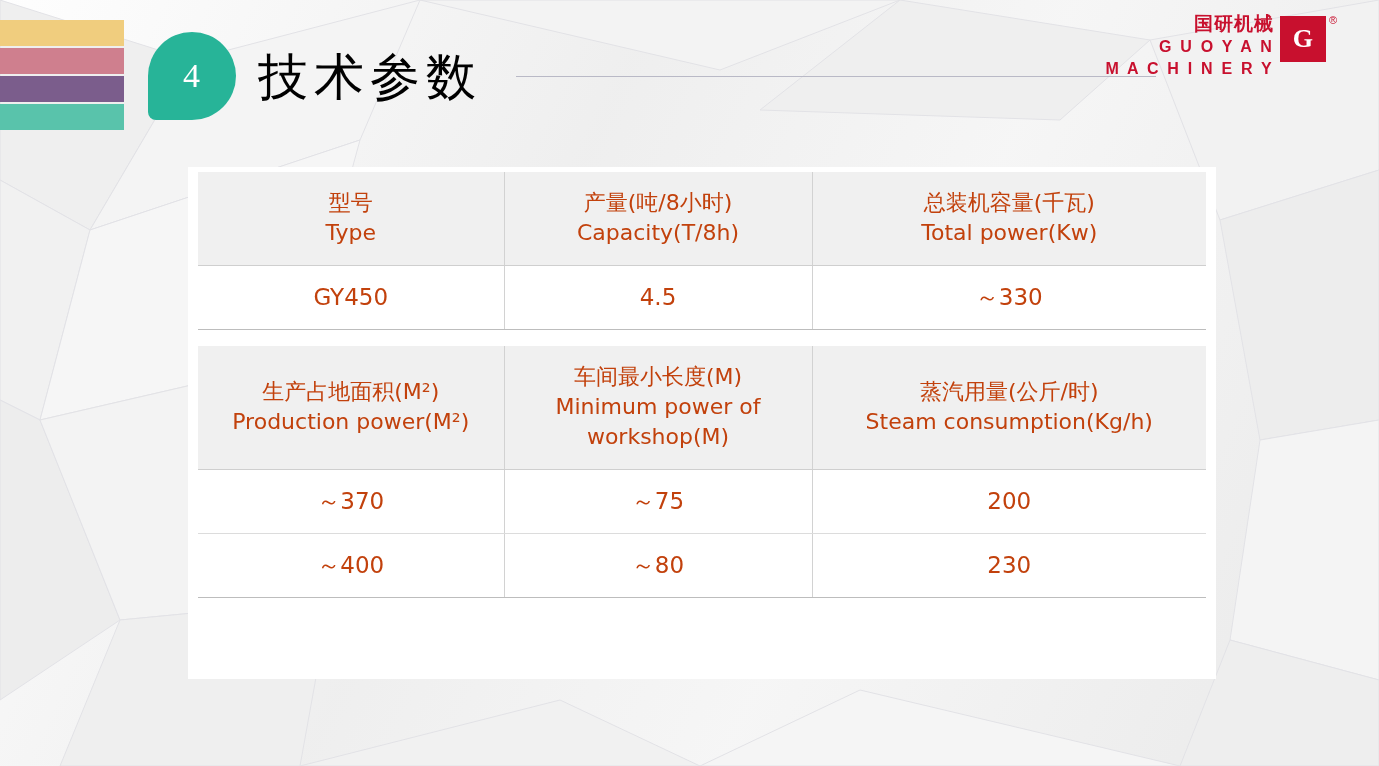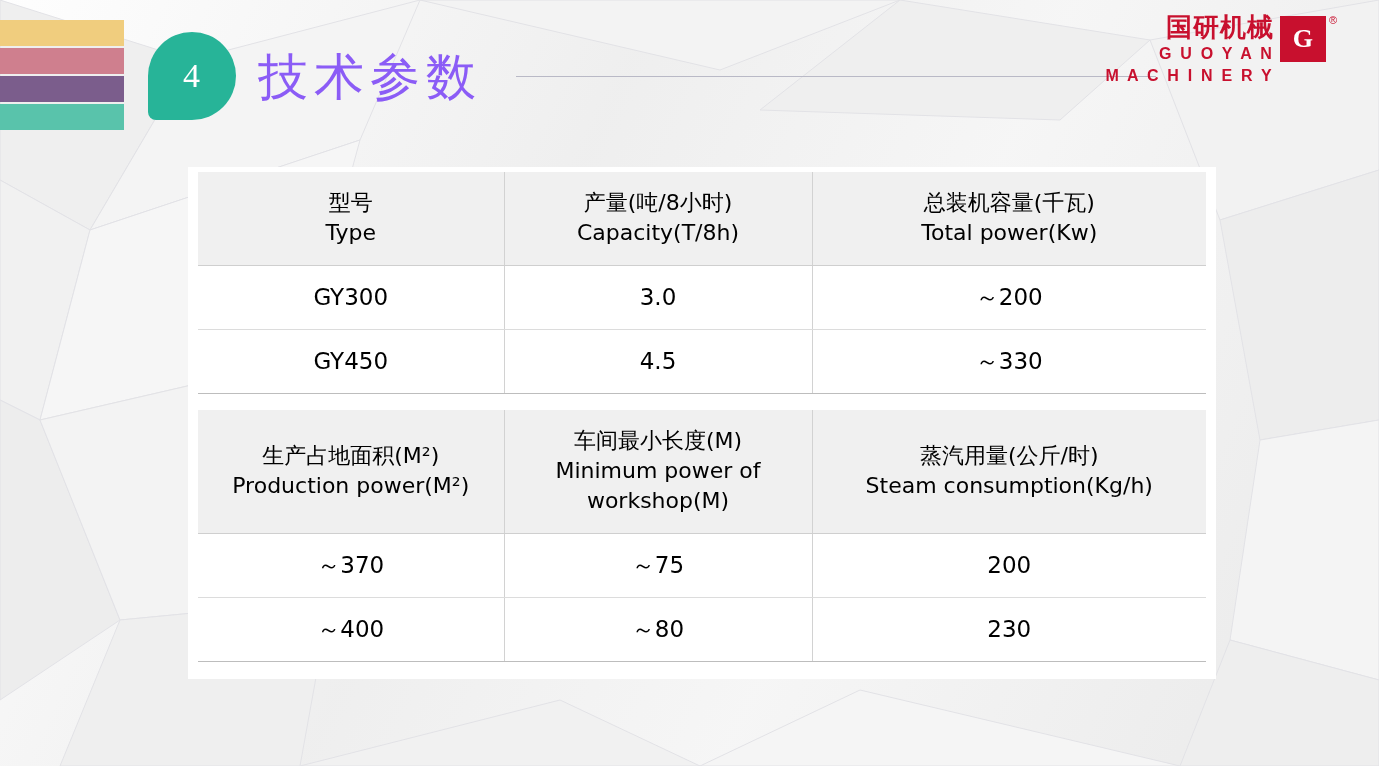--- a/index.html
+++ b/index.html
@@ -71,21 +71,21 @@
     font-family: "Liberation Serif", "DejaVu Serif", serif;
     letter-spacing: 1px;
   }
 
   
   .slide-title {
     position: absolute;
     left: 258px;
     top: 44px;
     font-size: 50px;
-    color: #8b5cf6;
+    color: #000000;
     letter-spacing: 6px;
     font-family: "DejaVu Sans", "Liberation Sans", sans-serif;
     z-index: 4;
     white-space: nowrap;
   }
   .title-rule {
     position: absolute;
     left: 516px;
     top: 76px;
     width: 640px;
@@ -103,21 +103,21 @@
     display: flex;
     align-items: flex-start;
   }
   .logo-text-block {
     text-align: right;
     margin-right: 6px;
     color: #c8102e;
     line-height: 1.05;
   }
   .logo-cn {
-    font-size: 26px;
+    font-size: 19px;
     font-weight: bold;
     letter-spacing: 1px;
     font-family: "DejaVu Sans", "Liberation Sans", sans-serif;
     color: #c8102e;
   }
   .logo-en {
     font-size: 16px;
     font-weight: bold;
     letter-spacing: 2.2px;
     margin-top: 5px;
@@ -163,21 +163,21 @@
   table.spec {
     border-collapse: collapse;
     width: 1008px;
     margin: 5px 10px;
     table-layout: fixed;
   }
   table.spec td, table.spec th {
     text-align: center;
     vertical-align: middle;
     font-weight: normal;
-    color: #000000;
+    color: #c2410c;
     font-family: "DejaVu Sans", "Liberation Sans", sans-serif;
   }
   .hdr-row td {
     background: #f0f0f0;
     font-size: 22px;
     line-height: 1.38;
     padding: 16px 8px;
     border-right: 1px solid #d2d2d2;
     border-bottom: 1px solid #cfcfcf;
   }
@@ -268,25 +268,20 @@
         </td>
         <td>
           <div>产量(吨/8小时)</div>
           <div>Capacity(T/8h)</div>
         </td>
         <td>
           <div>总装机容量(千瓦)</div>
           <div>Total power(Kw)</div>
         </td>
       </tr>
-      <tr class="data-row">
-        <td>GY300</td>
-        <td>3.0</td>
-        <td>～200</td>
-      </tr>
       <tr class="data-row last">
         <td>GY450</td>
         <td>4.5</td>
         <td>～330</td>
       </tr>
       <tr class="spacer-row">
         <td colspan="3"></td>
       </tr>
       <tr class="hdr-row">
         <td>

